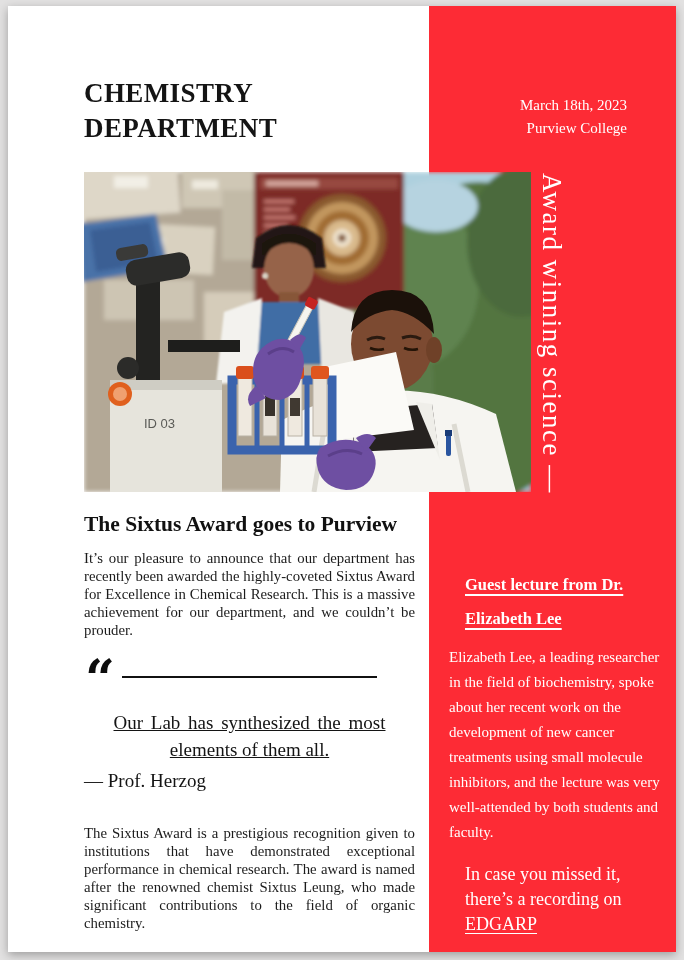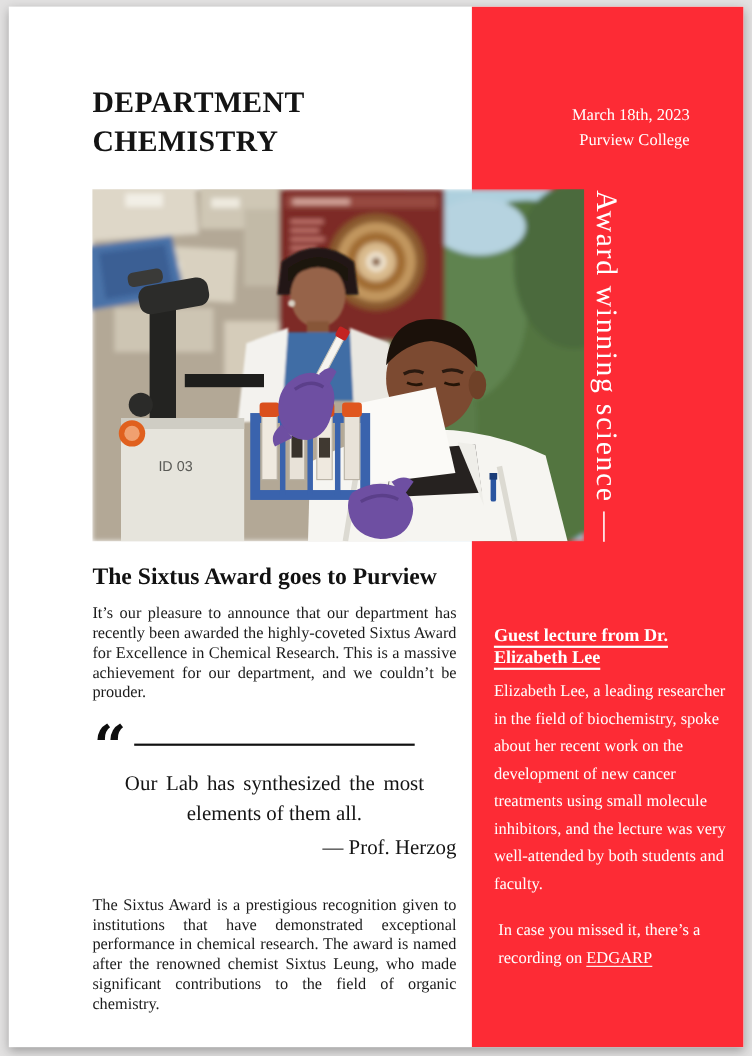--- a/index.html
+++ b/index.html
@@ -47,49 +47,49 @@
   .pq-top{position:relative;height:30px;}
   .pq-mark{
     position:absolute;left:1px;top:-10px;
     font-size:52px;line-height:1;font-weight:bold;color:#0d0d0d;
     font-family:"DejaVu Serif","Liberation Serif",serif;
   }
   .pq-rule{
     position:absolute;left:38px;right:38px;top:13px;height:2px;background:#111;
   }
   .pq-text{
-    width:272px;margin:6px auto 0 auto;
+    width:272px;margin:16px auto 0 auto;
     font-size:19px;line-height:27px;
-    text-align:justify;text-align-last:center;color:#141414;
+    text-align:justify;text-align-last:center;color:#141414;text-decoration:underline;
   }
   .pq-attr{
-    text-align:right;font-size:19px;line-height:27px;margin-top:4px;color:#141414;
+    text-align:left;font-size:19px;line-height:27px;margin-top:4px;color:#141414;
   }
   .p2{margin-top:30px !important;}
   .sidebar-content{
     position:absolute;left:441px;top:562px;width:218px;color:#ffffff;
   }
   .sb-h{
-    margin:0 0 9px 0;font-size:16.5px;font-weight:bold;line-height:20px;
+    margin:0 0 9px 16px;font-size:16.5px;font-weight:bold;line-height:34px;
     text-decoration:underline;text-underline-offset:4px;text-decoration-thickness:1.5px;
   }
   .sb-p{margin:0 0 17px 0;font-size:15px;line-height:25px;}
-  .sb-footer{margin:4px;font-size:15px;line-height:25px;}
+  .sb-footer{margin:16px;font-size:18px;line-height:25px;}
   .sb-link{color:#ffffff;text-decoration:underline;text-underline-offset:3px;cursor:pointer;}
 </style>
 </head>
 <body>
 
 <div class="page">
 
   <div class="red-panel" style="background:#FD2B35;"></div>
 
   <div class="masthead">
+    <div>CHEMISTRY</div>
     <div>DEPARTMENT</div>
-    <div>CHEMISTRY</div>
   </div>
 
   <div class="dateblock">
     <div>March 18th, 2023</div>
     <div>Purview College</div>
   </div>
 
   <div class="photo">
     <svg width="447" height="320" viewBox="0 0 447 320">
       <defs>

